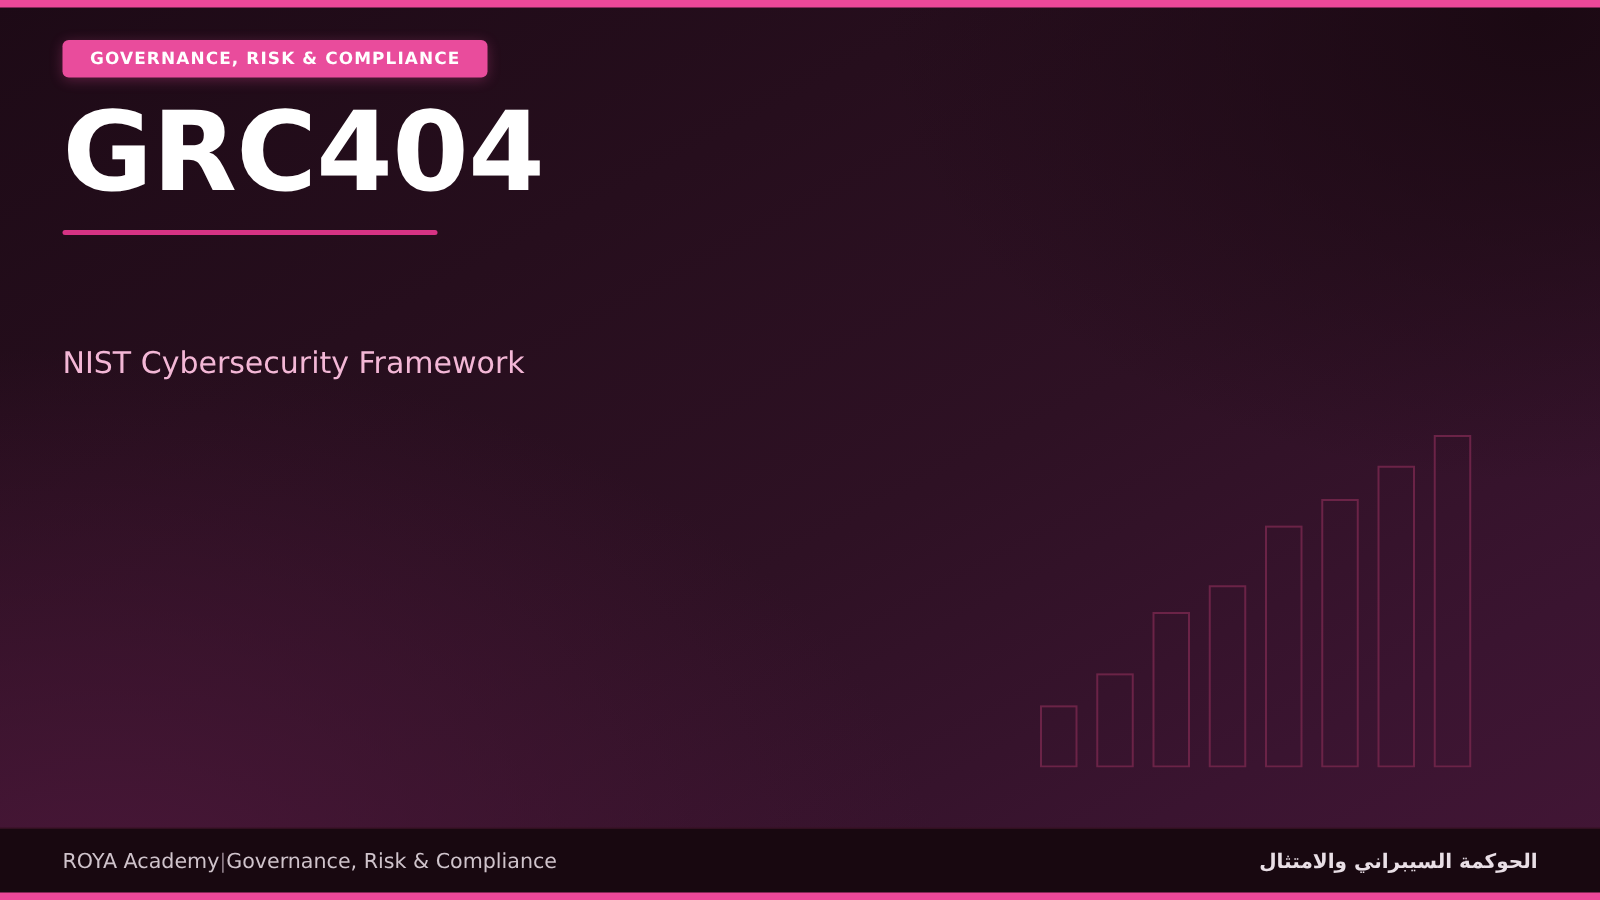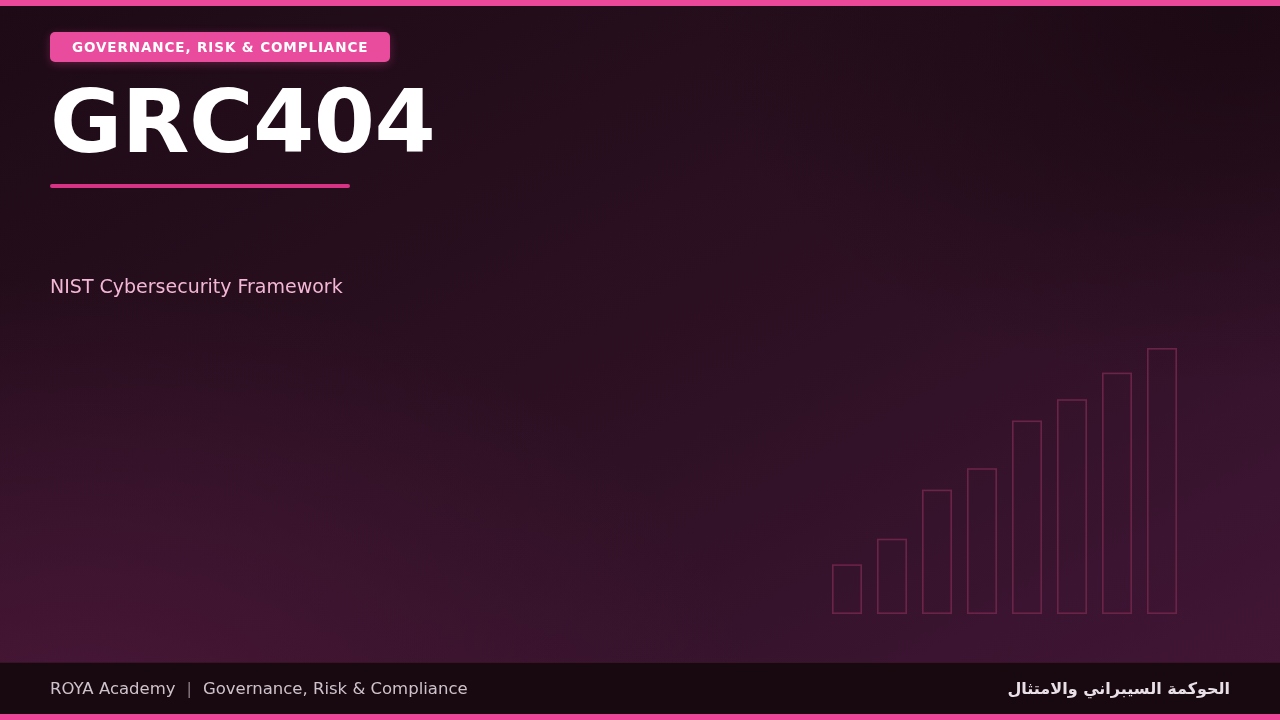--- a/index.html
+++ b/index.html
@@ -107,21 +107,21 @@
     font-weight: bold;
     color: #ffffff;
     max-width: 760px;
   }
 
   .title-en {
     position: absolute;
     left: 50px;
     top: 275px;
     margin: 0;
-    font-size: 19px;
+    font-size: 24px;
     line-height: 1.25;
     font-weight: normal;
     color: #f3b7d6;
     max-width: 620px;
   }
 
   
   .footer {
     position: absolute;
     left: 0;
@@ -132,21 +132,20 @@
     border-top: 1px solid rgba(236,72,153,0.16);
     z-index: 5;
     display: flex;
     align-items: center;
     justify-content: space-between;
     padding: 0 50px 6px 50px;
   }
   .footer-left {
     display: flex;
     align-items: flex-end;
-    gap: 11px;
     font-size: 16.5px;
     color: #cfc3cb;
     white-space: nowrap;
   }
   .footer-sep {
     color: #8d7d88;
     font-size: 16px;
   }
   .footer-right {
     direction: rtl;

